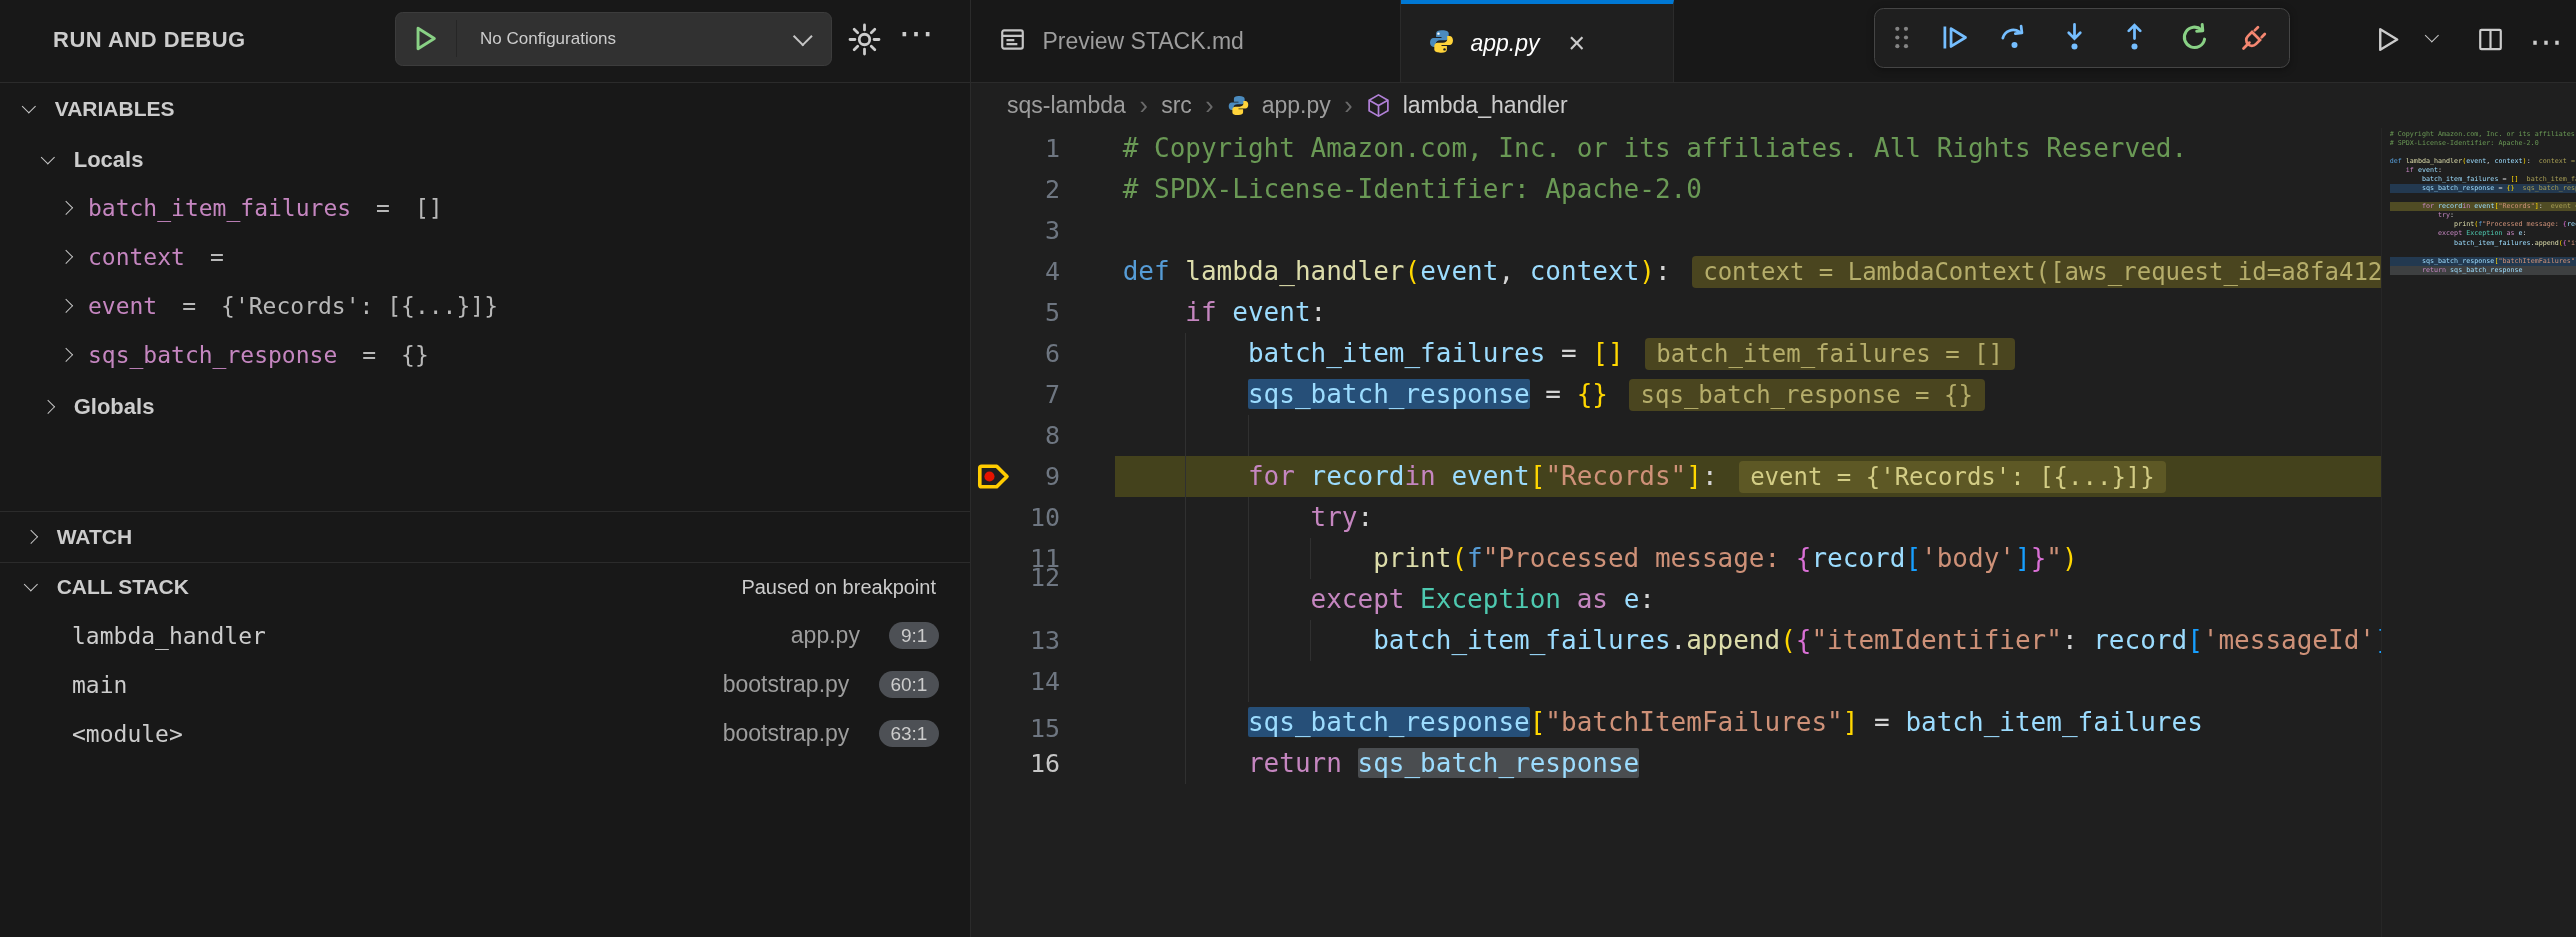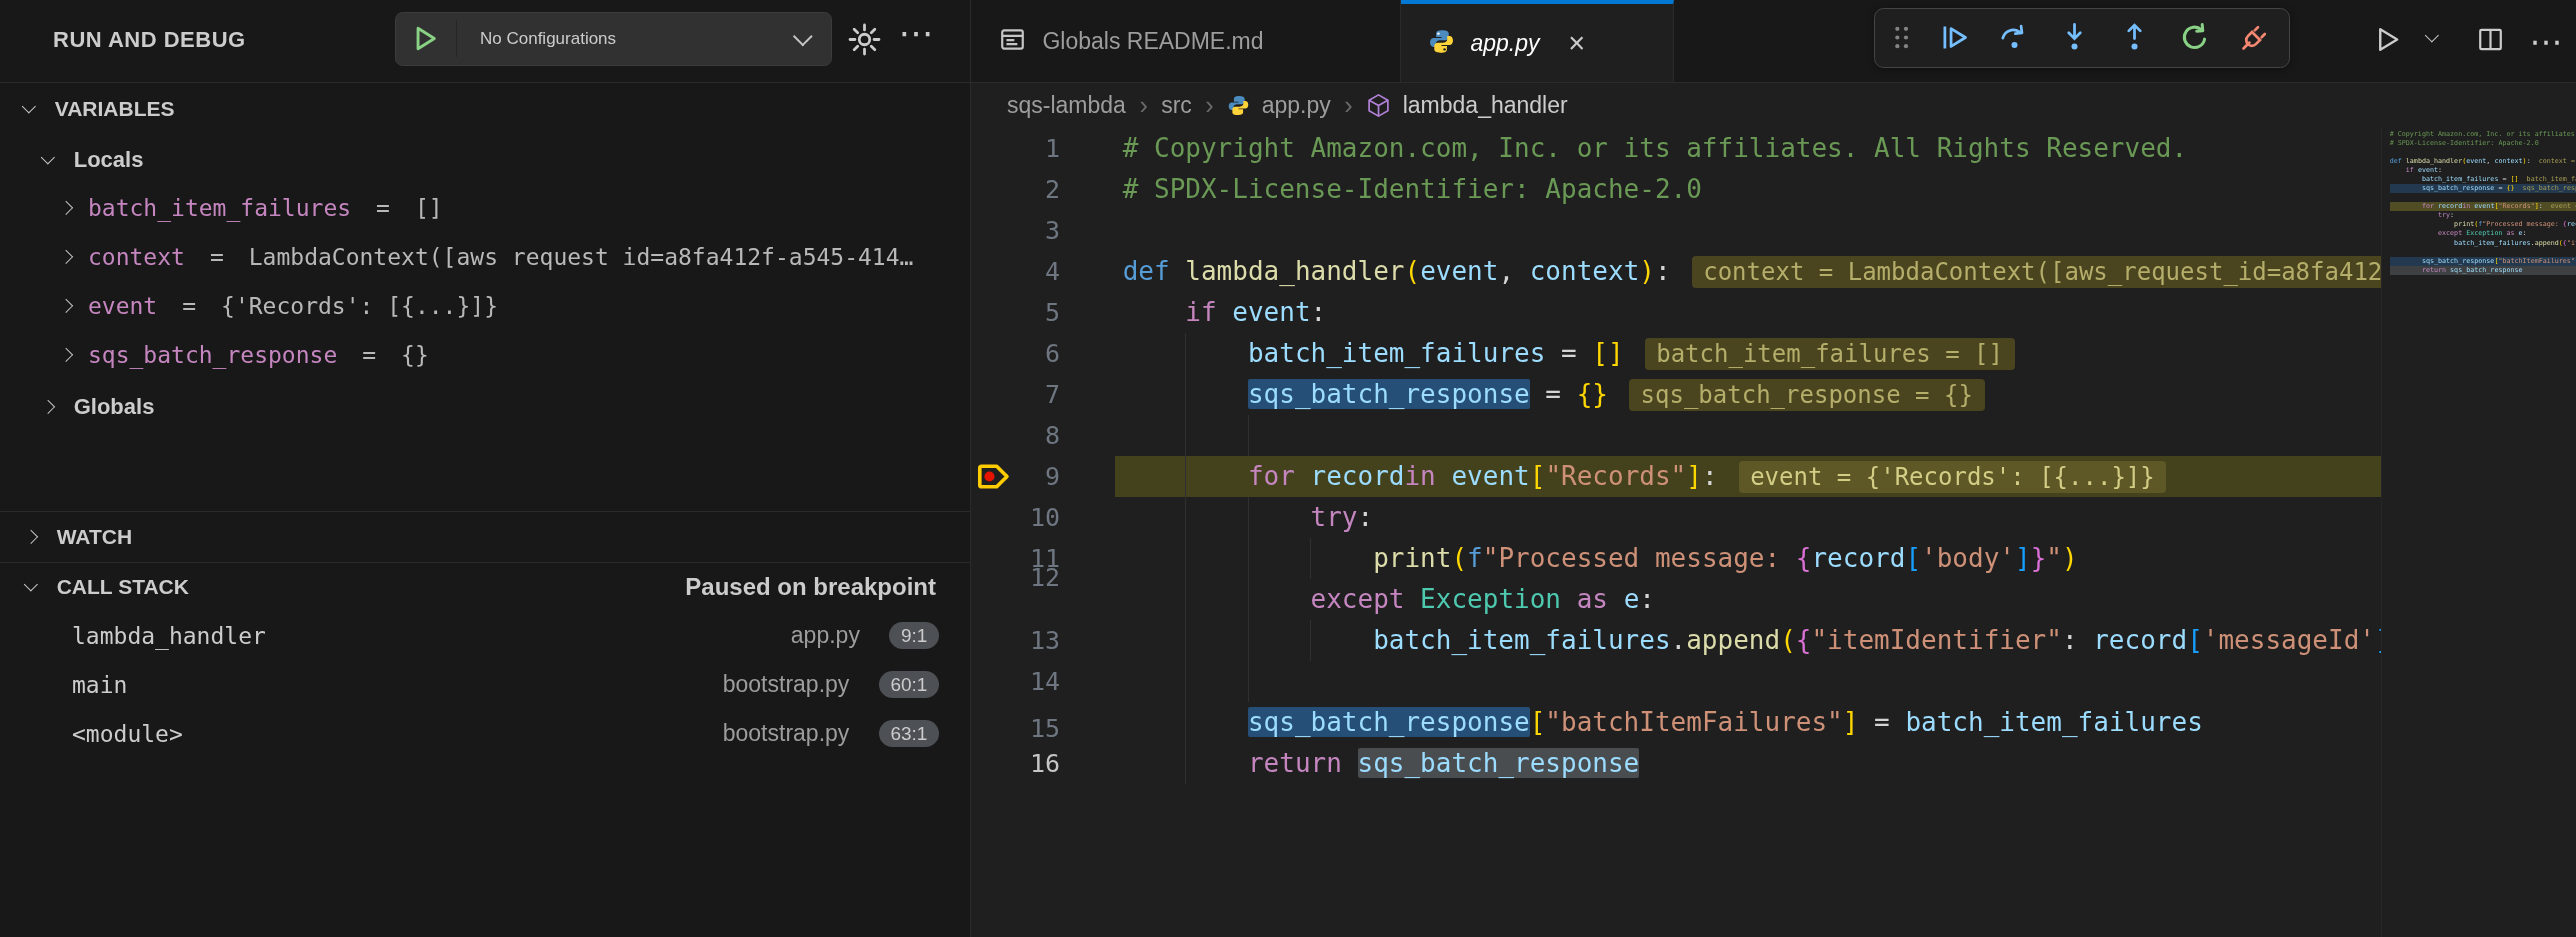--- a/index.html
+++ b/index.html
@@ -25,21 +25,21 @@
   .sec-head{position:absolute;display:flex;align-items:center;font-weight:700;font-size:21px;color:#cccccc;}
   .tree-row{position:absolute;display:flex;align-items:center;height:49px;font-size:23px;}
   .var-name{color:#c586c0;}
   .var-eq{color:#b8b8b8;margin:0 7.7px;}
   .var-val{color:#b8b8b8;white-space:nowrap;overflow:hidden;max-width:809px;}
   .frame-row{position:absolute;left:0;width:939px;height:49px;display:flex;align-items:center;}
   .frame-name{margin-left:72px;font-size:23px;color:#cccccc;}
   .frame-right{margin-left:auto;display:flex;align-items:center;gap:13.5px;}
   .frame-file{font-size:23px;color:#9d9d9d;}
   .badge{background:#4d5055;color:#cccccc;font-size:19px;border-radius:15.4px;padding:2.9px 11.6px;font-family:"Liberation Sans",sans-serif;margin-left:16px;}
-  #cs-status{position:absolute;right:34px;top:0;height:100%;display:flex;align-items:center;font-size:24px;font-weight:700;color:#cccccc;}
+  #cs-status{position:absolute;right:34px;top:0;height:100%;display:flex;align-items:center;font-size:20px;font-weight:400;color:#cccccc;}
 
   
   #editor{position:absolute;left:971px;top:0;width:1605px;height:938px;background:#1f1f1f;}
   #tabbar{position:absolute;left:0;top:0;width:100%;height:82px;background:#181818;border-bottom:1px solid #2b2b2b;display:flex;}
   .tab{height:82px;display:flex;align-items:center;box-sizing:border-box;border-right:1px solid #2b2b2b;padding:0 27px;gap:15.4px;}
   .tab .lbl{font-size:23px;color:#9d9d9d;white-space:nowrap;}
   .tab.active{background:#1f1f1f;border-top:4.8px solid #0078d4;border-bottom:none;}
   .tab.active .lbl{color:#ffffff;font-style:italic;}
   .tab-close{font-size:29px;color:#cccccc;margin-left:13.5px;line-height:1;}
 
@@ -118,21 +118,20 @@
         <div class="tree-row mono" style="left: 61px; top: 183px; gap: 17.3px;">
           <span class="chev right small"></span>
           <span class="var-name">batch_item_failures</span>
           <span class="var-eq">=</span>
           <span class="var-val">[]</span>
         </div>
         <div class="tree-row mono" style="left: 61px; top: 232px; gap: 17.3px;">
           <span class="chev right small"></span>
           <span class="var-name">context</span>
           <span class="var-eq">=</span>
-          <span class="var-val">LambdaContext([aws_request_id=a8fa412f-a545-414…</span>
         </div>
         <div class="tree-row mono" style="left: 61px; top: 281px; gap: 17.3px;">
           <span class="chev right small"></span>
           <span class="var-name">event</span>
           <span class="var-eq">=</span>
           <span class="var-val">{'Records': [{...}]}</span>
         </div>
         <div class="tree-row mono" style="left: 61px; top: 330px; gap: 17.3px;">
           <span class="chev right small"></span>
           <span class="var-name">sqs_batch_response</span>
@@ -191,21 +190,21 @@
   <div id="editor">
 
     <div id="tabbar">
       <div class="tab" style="width:430px">
         <span>
           <svg width="29" height="29" viewBox="0 0 24 24" fill="none" stroke="#c5c5c5" stroke-width="1.8">
             <rect x="3.5" y="4.5" width="17" height="15" rx="1.5"></rect>
               <path d="M3.5 9h17M7 12.5h6.5M7 15.8h9"></path>
           </svg>
         </span>
-        <span class="lbl">Globals README.md</span>
+        <span class="lbl">Preview STACK.md</span>
       </div>
       <div class="tab active" style="width:273px">
         <span>
           <svg width="27" height="27" viewBox="0 0 24 24">
             <path fill="#4b8bbe" d="M11.9 2c-2.8 0-4.7 1-4.7 2.9V8h4.8v.9H4.9C3 8.9 1.8 10.6 1.8 12.9c0 2.2 1.2 3.9 3.1 3.9h2V14c0-1.9 1.7-3.2 3.8-3.2h4.8c1.6 0 2.9-1.2 2.9-2.9V4.9C18.4 3 15.9 2 13.2 2h-1.3z"></path>
             <circle cx="9.3" cy="5" r="1.1" fill="#ffffff"></circle>
             <path fill="#ffd43b" d="M12.1 22c2.8 0 4.7-1 4.7-2.9V16H12v-.9h7.1c1.9 0 3.1-1.7 3.1-4 0-2.2-1.2-3.9-3.1-3.9h-2V10c0 1.9-1.7 3.2-3.8 3.2H8.5c-1.6 0-2.9 1.2-2.9 2.9v3.1C5.6 21 8.1 22 10.8 22h1.3z"></path>
             <circle cx="14.7" cy="19" r="1.1" fill="#1f1f1f"></circle>
           </svg>
         </span>

